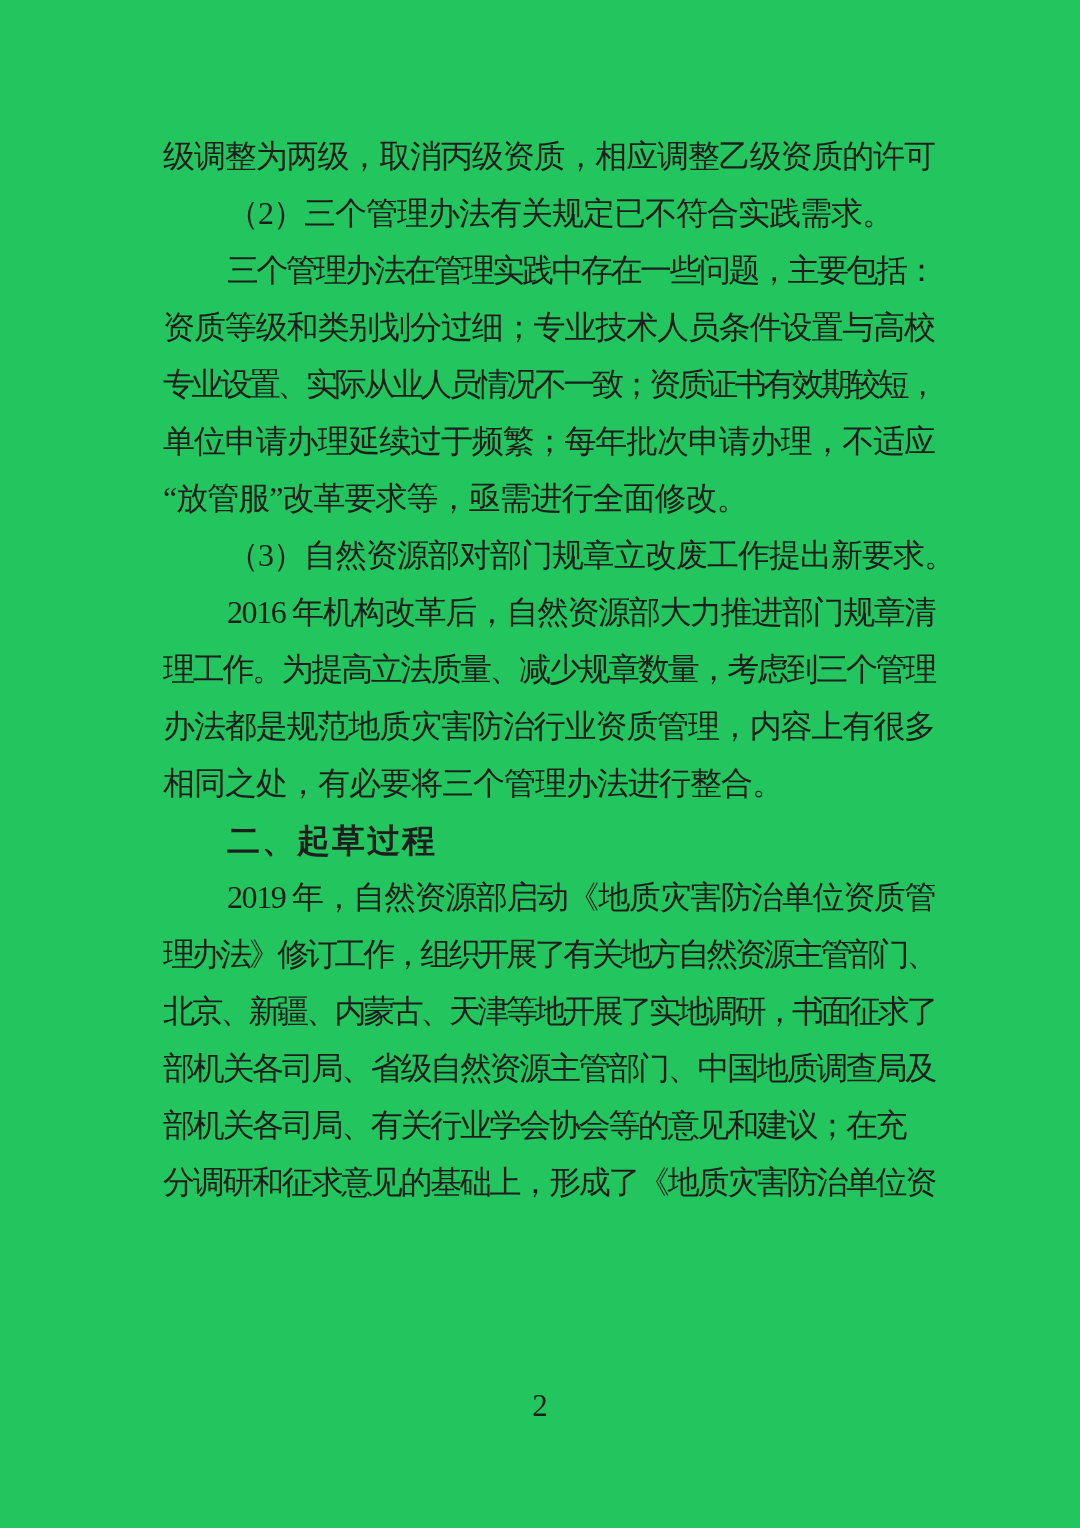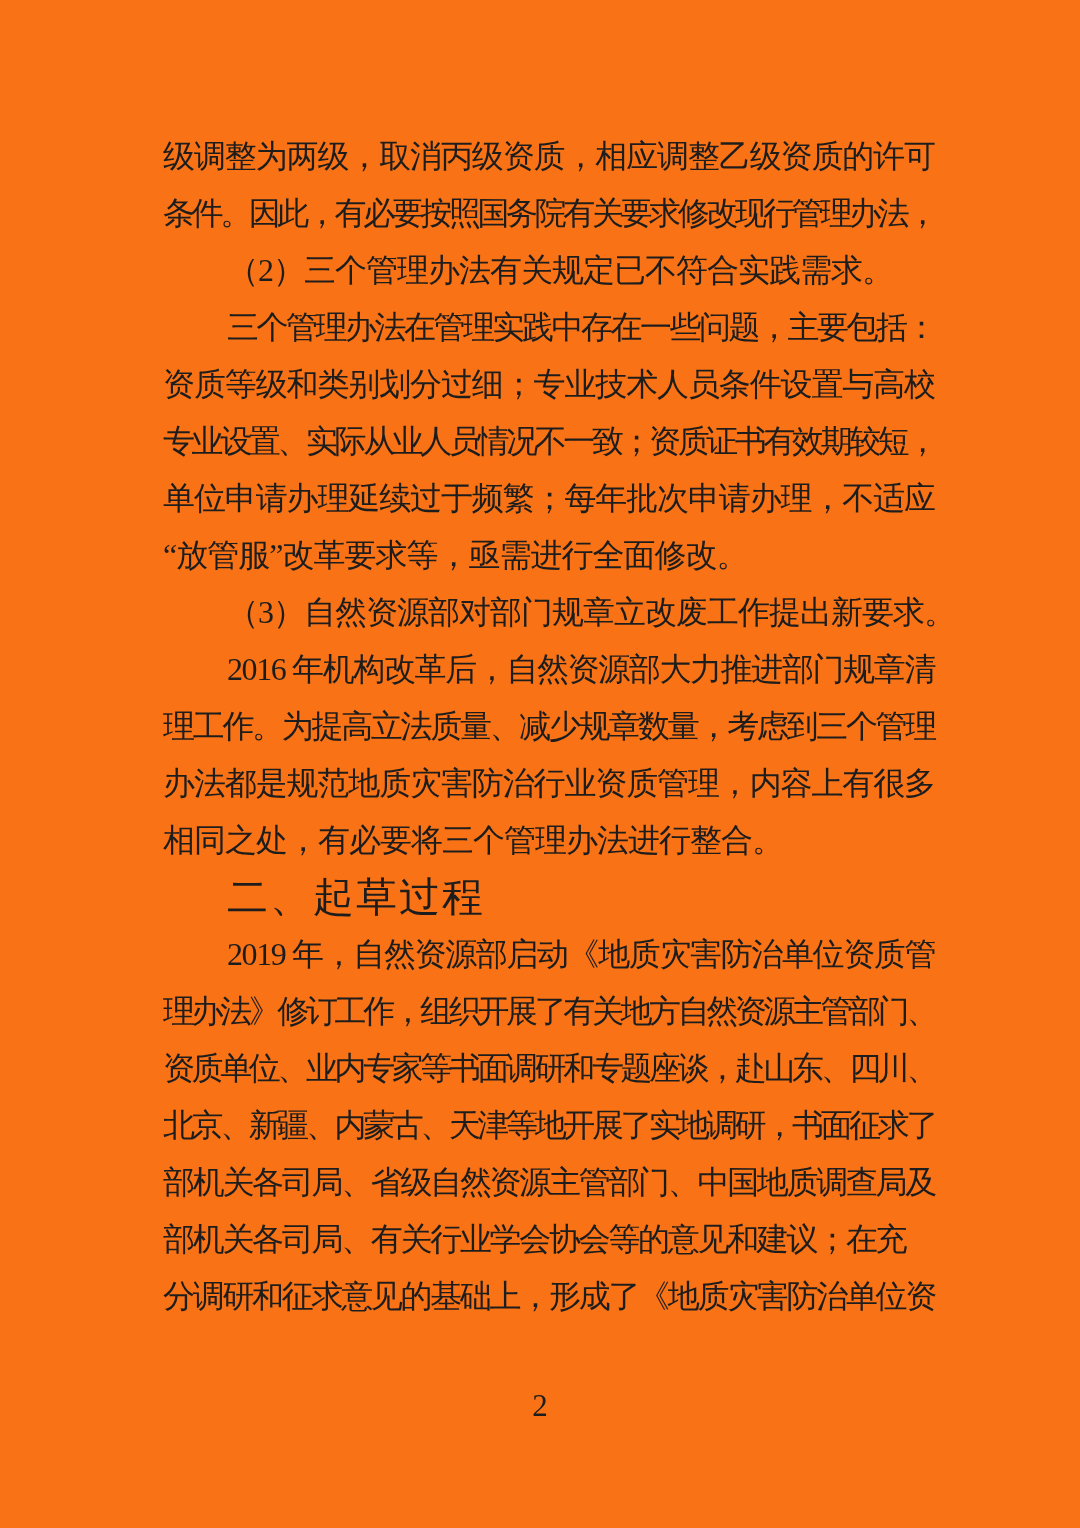--- a/index.html
+++ b/index.html
@@ -11,21 +11,21 @@
     position: relative;
     width: 1080px;
     height: 1528px;
     overflow: hidden;
     font-family: "Liberation Serif", "DejaVu Serif", serif;
     color: #1d1d1d;
   }
   .page {
     position: absolute;
     inset: 0;
-    background: #f97316;
+    background: #22c55e;
   }
   .content {
     position: absolute;
     left: 163px;
     top: 128px;
     width: 772px;
   }
   .line {
     height: 57px;
     line-height: 57px;
@@ -33,55 +33,53 @@
     white-space: nowrap;
   }
   .line span {
     letter-spacing: -1px;
   }
   .indent span {
     padding-left: 64px;
   }
   .heading span {
     font-family: "Liberation Sans", "DejaVu Sans", sans-serif;
-    font-weight: normal;
-    font-size: 41px;
+    font-weight: bold;
+    font-size: 33px;
     letter-spacing: 2px;
   }
   .page-number {
     position: absolute;
     left: 0;
     top: 1388px;
     width: 1080px;
     text-align: center;
     font-size: 31px;
     color: #1d1d1d;
   }
 </style>
 </head>
 <body>
 
 <div class="page">
   <div class="content">
     <div class="line just"><span style="letter-spacing: -1.12px;">级调整为两级，取消丙级资质，相应调整乙级资质的许可</span></div>
-    <div class="line just"><span style="letter-spacing: -3.40741px;">条件。因此，有必要按照国务院有关要求修改现行管理办法，</span></div>
     <div class="line indent"><span>（2）三个管理办法有关规定已不符合实践需求。</span></div>
     <div class="line indent just"><span style="letter-spacing: -2.5px;">三个管理办法在管理实践中存在一些问题，主要包括：</span></div>
     <div class="line just"><span style="letter-spacing: -1.12px;">资质等级和类别划分过细；专业技术人员条件设置与高校</span></div>
     <div class="line just"><span style="letter-spacing: -3.40741px;">专业设置、实际从业人员情况不一致；资质证书有效期较短，</span></div>
     <div class="line just"><span style="letter-spacing: -1.12px;">单位申请办理延续过于频繁；每年批次申请办理，不适应</span></div>
     <div class="line"><span>“放管服”改革要求等，亟需进行全面修改。</span></div>
     <div class="line indent"><span>（3）自然资源部对部门规章立改废工作提出新要求。</span></div>
     <div class="line indent just"><span style="letter-spacing: -1.38462px;">2016 年机构改革后，自然资源部大力推进部门规章清</span></div>
     <div class="line just"><span style="letter-spacing: -2.30769px;">理工作。为提高立法质量、减少规章数量，考虑到三个管理</span></div>
     <div class="line just"><span style="letter-spacing: -1.12px;">办法都是规范地质灾害防治行业资质管理，内容上有很多</span></div>
     <div class="line"><span>相同之处，有必要将三个管理办法进行整合。</span></div>
     <div class="line indent heading"><span>二、起草过程</span></div>
     <div class="line indent just"><span style="letter-spacing: -1.38462px;">2019 年，自然资源部启动《地质灾害防治单位资质管</span></div>
     <div class="line just"><span style="letter-spacing: -3.40741px;">理办法》修订工作，组织开展了有关地方自然资源主管部门、</span></div>
-    <div class="line just"><span style="letter-spacing: -3.40741px;">资质单位、业内专家等书面调研和专题座谈，赴山东、四川、</span></div>
     <div class="line just"><span style="letter-spacing: -3.40741px; text-align: right;">北京、新疆、内蒙古、天津等地开展了实地调研，书面征求了</span></div>
     <div class="line just"><span style="letter-spacing: -2.30769px;">部机关各司局、省级自然资源主管部门、中国地质调查局及</span></div>
     <div class="line just"><span style="letter-spacing: -2.30769px;">部机关各司局、有关行业学会协会等的意见和建议；在充</span></div>
     <div class="line just"><span style="letter-spacing: -2.30769px;">分调研和征求意见的基础上，形成了《地质灾害防治单位资</span></div>
   </div>
   <div class="page-number">2</div>
 </div>
 
 </body></html>

